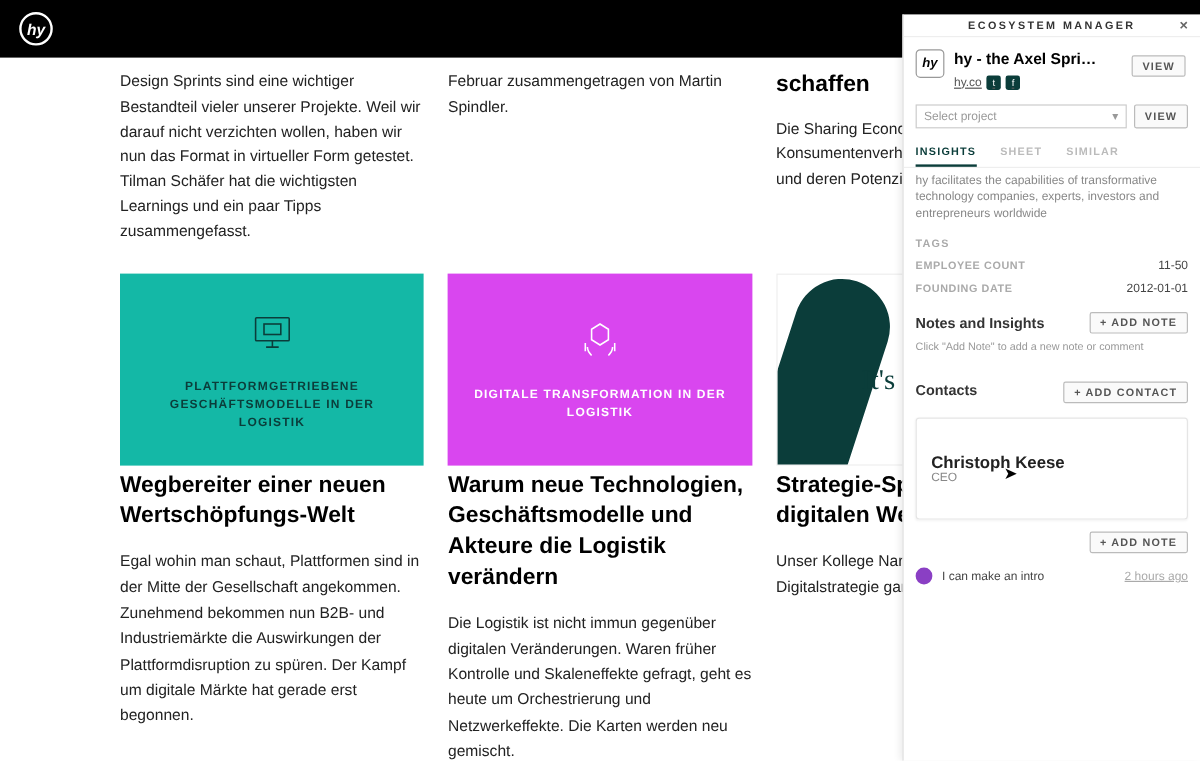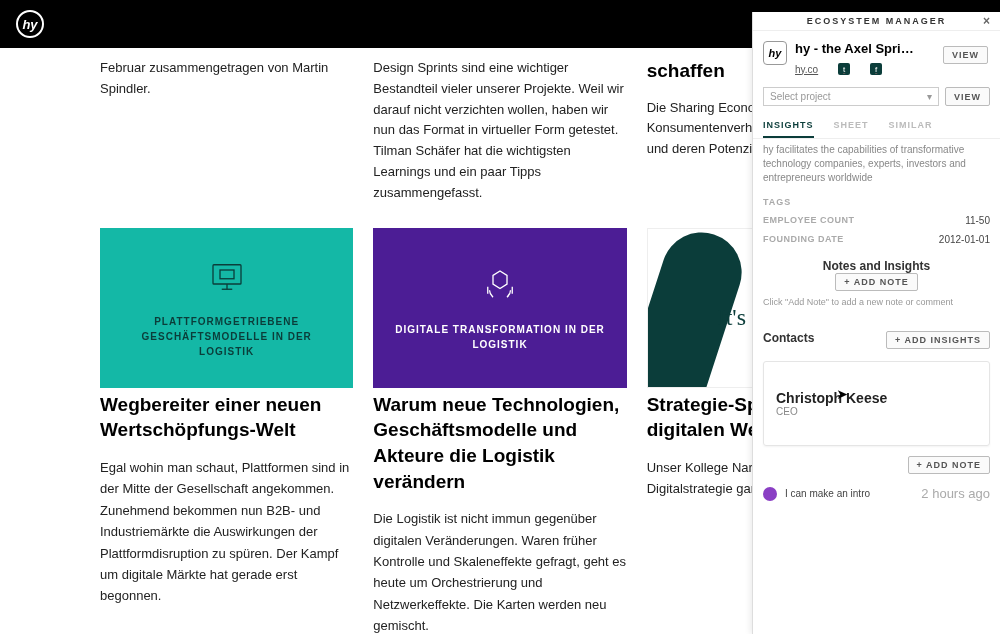--- a/index.html
+++ b/index.html
@@ -7,91 +7,91 @@
 
     .topbar { background: #000; height: 48px; display: flex; align-items: center; padding: 0 16px; }
     .logo { width: 28px; height: 28px; border: 2px solid #fff; border-radius: 50%; display: flex; align-items: center; justify-content: center; color: #fff; font-style: italic; font-weight: bold; font-size: 13px; }
 
     .content { padding: 10px 100px 24px 100px; display: grid; grid-template-columns: 1fr 1fr 1fr; gap: 24px 20px; }
 
     .article-top p { font-size: 13px; line-height: 1.6; color: #222; }
 
     .card-img { height: 160px; display: flex; flex-direction: column; align-items: center; justify-content: center; gap: 12px; }
     .card-img.yellow { background: #14b8a6; color: #0b3d3a; }
-    .card-img.teal { background: #4c1d95; color: #fff; }
+    .card-img.teal { background: #d946ef; color: #fff; }
     .card-img.white { background: #fff; color: #0b3d3a; border: 1px solid #eee; position: relative; overflow: hidden; }
     .card-img .icon svg { width: 42px; height: 42px; }
     .card-img .caption { font-size: 10px; font-weight: 700; letter-spacing: 1px; text-align: center; line-height: 1.5; padding: 0 20px; }
     .card-title { font-size: 19px; font-weight: 700; line-height: 1.35; margin-top: 4px; margin-bottom: 14px; }
     .card-body { font-size: 13px; line-height: 1.65; color: #222; }
 
     .card-white-serif { font-family: Georgia, serif; font-size: 24px; color: #0b3d3a; position: absolute; left: 70px; top: 75px; }
     .card-white-shape { position: absolute; width: 80px; height: 220px; background: #0b3d3a; border-radius: 40px; transform: rotate(18deg); left: -8px; top: 0px; }
 
     
     .panel { position: absolute; top: 12px; right: 0; width: 248px; height: 622px; background: #fff; border-left: 1px solid #ddd; box-shadow: -2px 0 6px rgba(0,0,0,.08); display: flex; flex-direction: column; font-size: 11px; }
     .panel-header { display:flex; align-items:center; justify-content:center; padding: 4px 8px; border-bottom:1px solid #eee; font-size: 9px; letter-spacing: 2px; color:#333; font-weight:700; position:relative; }
     .panel-close { position:absolute; right:8px; font-size:12px; color:#666; cursor:pointer; }
 
     .panel-title-row { display:flex; align-items:flex-start; gap:8px; padding:10px 10px 2px 10px; }
     .panel-avatar { width:24px; height:24px; border:1px solid #999; border-radius:4px; display:flex; align-items:center; justify-content:center; font-size:11px; font-style:italic; font-weight:bold; }
     .panel-title { font-weight:700; font-size:13px; flex:1; }
-    .panel-sub { font-size:10px; color:#555; padding:0 10px 8px 42px; display:flex; gap:20px; align-items:center; margin-top:-4px;text-decoration:underline; }
+    .panel-sub { font-size:10px; color:#555; padding:0 10px 8px 42px; display:flex; gap:4px; align-items:center; margin-top:-4px;text-decoration:underline; }
     .panel-sub .social { width:12px; height:12px; background:#0b3d3a; color:#fff; font-size:8px; display:flex; align-items:center; justify-content:center; border-radius:2px; }
 
     .btn { border:1px solid #bbb; background:#fafafa; padding:3px 8px; font-size:9px; font-weight:700; letter-spacing:1px; color:#555; cursor:pointer; border-radius:2px; }
     .btn.edit { position:absolute; right:12px; top:34px; }
 
     .project-row { display:flex; gap:6px; padding:4px 10px 8px 10px; }
     .select-project { flex:1; border:1px solid #ccc; padding:3px 6px; font-size:10px; color:#999; display:flex; justify-content:space-between; align-items:center; }
 
     .tabs { display:flex; gap:20px; padding:0 10px; border-bottom:1px solid #eee; }
     .tab { font-size:9px; font-weight:700; letter-spacing:1px; padding:6px 0; color:#bbb; }
     .tab.active { color:#0b3d3a; border-bottom:2px solid #0b3d3a; }
 
     .panel-body { padding:4px 10px; color:#888; font-size:10px; line-height:1.4; }
     .section-label { font-size:9px; font-weight:700; letter-spacing:1px; color:#aaa; padding:8px 10px 4px 10px; }
 
     .kv-row { display:flex; justify-content:space-between; padding:4px 10px; font-size:10px; }
     .kv-row .k { color:#aaa; font-weight:700; letter-spacing:0.5px; font-size:9px; }
     .kv-row .v { color:#444; }
 
-    .notes-head { display:flex; justify-content:space-between; align-items:center; padding:10px 10px 4px 10px;flex-direction:column; }
+    .notes-head { display:flex; justify-content:space-between; align-items:center; padding:10px 10px 4px 10px; }
     .notes-head .t { font-size:12px; font-weight:700; color:#333; line-height:1.2; }
     .hint { font-size:9px; color:#999; padding:2px 10px 12px 10px; }
 
     .contacts-head { display:flex; justify-content:space-between; align-items:flex-start; padding:12px 10px 6px 10px; }
     .contacts-head .t { font-size:12px; font-weight:600; color:#333; }
 
     .contact-card { margin:6px 10px; border:1px solid #e5e5e5; border-radius:3px; padding:28px 12px; box-shadow:0 1px 2px rgba(0,0,0,.05); }
     .contact-name { font-size:14px; font-weight:600; color:#222; }
     .contact-role { font-size:10px; color:#888; }
 
     .add-note-bottom { display:flex; justify-content:flex-end; padding:4px 10px; }
     .note-item { display:flex; align-items:center; gap:8px; padding:8px 10px; }
     .note-dot { width:14px; height:14px; border-radius:50%; background:#8a3fc4; }
     .note-text { flex:1; font-size:10px; color:#444; }
-    .note-time { font-size:13px; color:#aaa; }
+    .note-time { font-size:10px; color:#aaa;text-decoration:underline; }
 
     .cursor { position:absolute; right:152px; top:386px; font-size:14px; color:#000; pointer-events:none; }
   </style>
 </head>
 <body>
 
 <div class="topbar">
   <div class="logo">hy</div>
 </div>
 
 <div class="content">
 
   <div class="article-top">
+    <p>Design Sprints sind eine wichtiger Bestandteil vieler unserer Projekte. Weil wir darauf nicht verzichten wollen, haben wir nun das Format in virtueller Form getestet. Tilman Schäfer hat die wichtigsten Learnings und ein paar Tipps zusammengefasst.</p>
+  </div>
+  <div class="article-top">
     <p>Februar zusammengetragen von Martin Spindler.</p>
-  </div>
-  <div class="article-top">
-    <p>Design Sprints sind eine wichtiger Bestandteil vieler unserer Projekte. Weil wir darauf nicht verzichten wollen, haben wir nun das Format in virtueller Form getestet. Tilman Schäfer hat die wichtigsten Learnings und ein paar Tipps zusammengefasst.</p>
   </div>
   <div class="article-top">
     <div class="card-title" style="margin-top:0;">schaffen</div>
     <p>Die Sharing Economy Konsumentenverhalten in Industriemärkten und deren Potenziale.</p>
   </div>
 
   <div>
     <div class="card-img yellow">
       <span class="icon">
         <svg viewBox="0 0 48 48" fill="none" stroke="currentColor" stroke-width="1.5">
@@ -178,21 +178,21 @@
   </div>
 
   <div class="notes-head">
     <div class="t">Notes and Insights</div>
     <button class="btn">+ ADD NOTE</button>
   </div>
   <div class="hint">Click "Add Note" to add a new note or comment</div>
 
   <div class="contacts-head">
     <div class="t">Contacts</div>
-    <button class="btn">+ ADD INSIGHTS</button>
+    <button class="btn">+ ADD CONTACT</button>
   </div>
 
   <div class="contact-card">
     <div class="contact-name">Christoph Keese</div>
     <div class="contact-role">CEO</div>
   </div>
 
   <div class="add-note-bottom">
     <button class="btn">+ ADD NOTE</button>
   </div>

